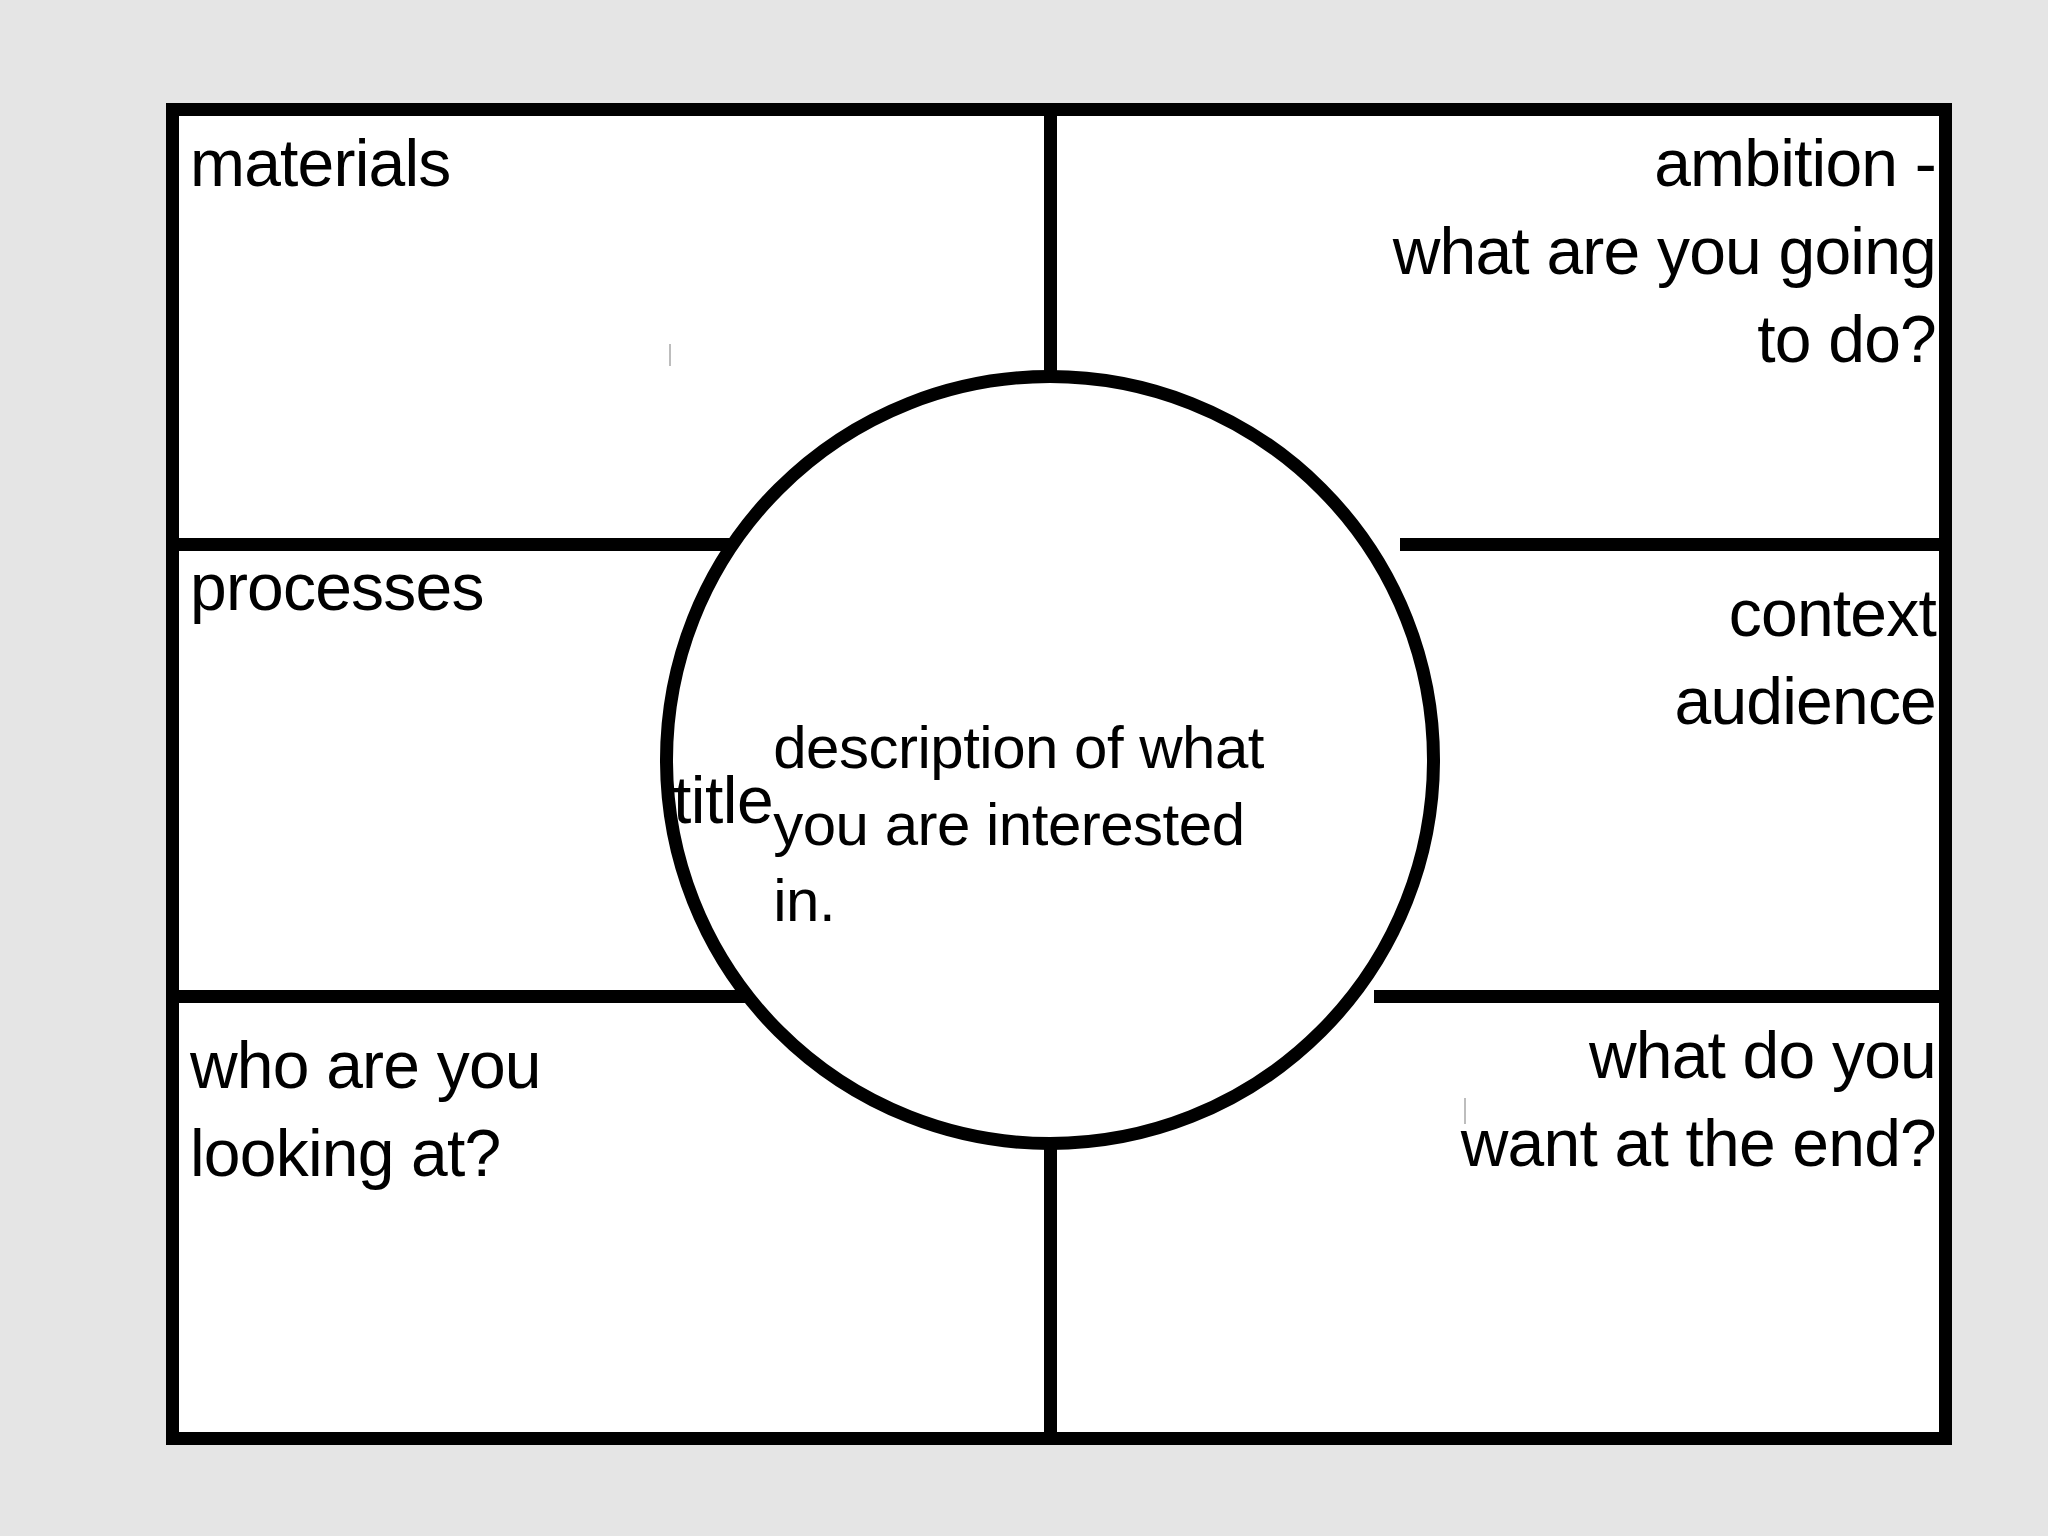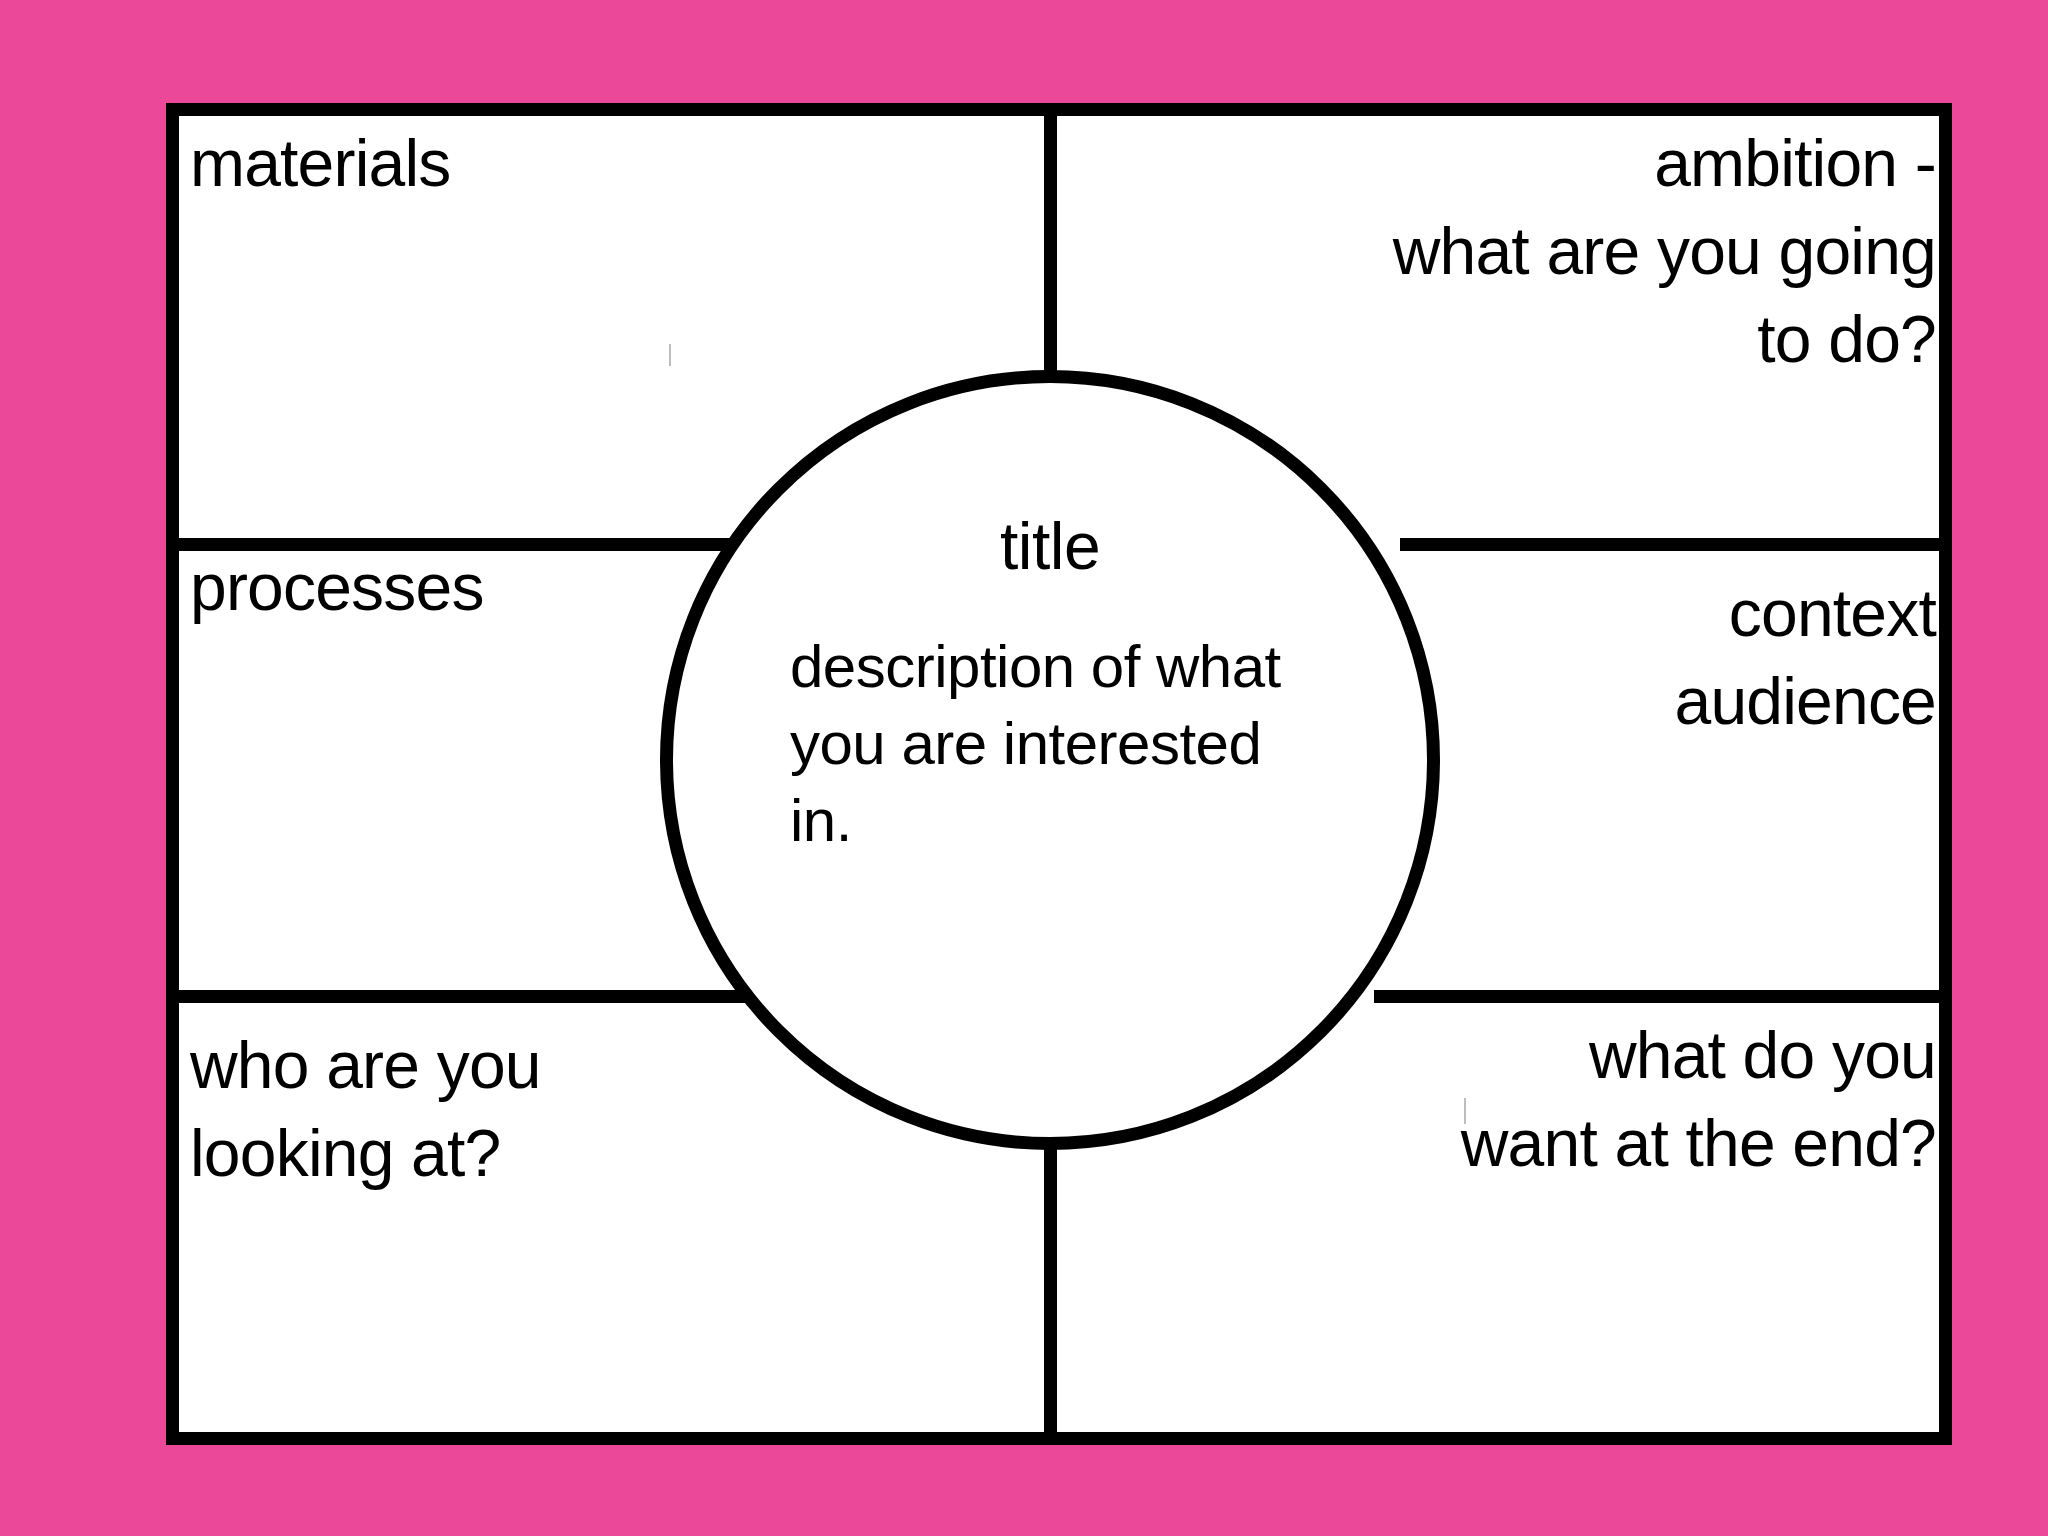--- a/index.html
+++ b/index.html
@@ -13,21 +13,21 @@
     font-family: "Liberation Sans", sans-serif;
     color: #000000;
     overflow: hidden;
   }
 
   
   #canvas {
     position: relative;
     width: 2048px;
     height: 1536px;
-    background: #ec4899;
+    background: #e5e5e5;
   }
 
   
   #frame {
     position: absolute;
     left: 166px;
     top: 103px;
     width: 1786px;
     height: 1342px;
     border: 13px solid #000000;
@@ -86,21 +86,21 @@
     position: absolute;
     left: 660px;
     top: 370px;
     width: 780px;
     height: 780px;
     border: 13px solid #000000;
     border-radius: 50%;
     box-sizing: border-box;
     background: #ffffff;
     display: flex;
-    flex-direction: column;
+    flex-direction: row;
     align-items: center;
     justify-content: flex-start;
     padding-top: 130px;
   }
   #circle-title {
     font-size: 66px;
     line-height: 1.0;
     text-align: center;
     margin-bottom: 50px;
     letter-spacing: -0.5px;

